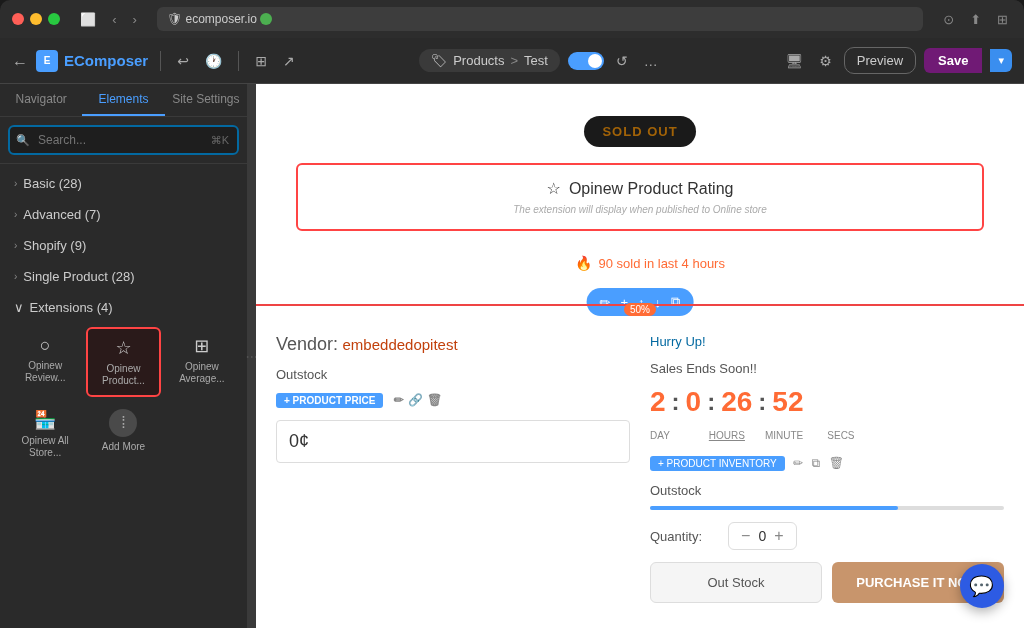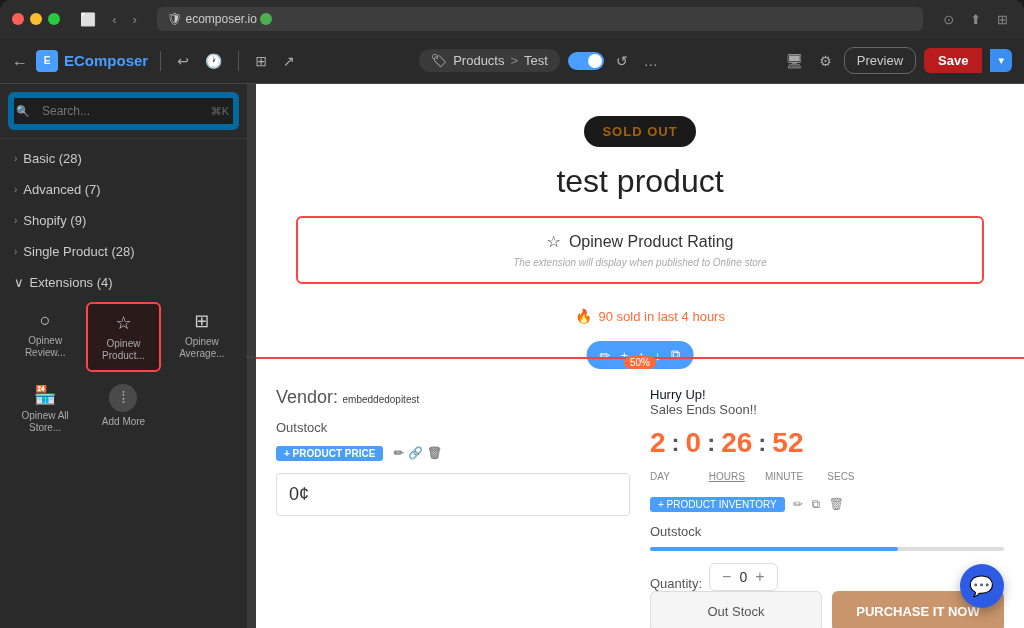--- a/index.html
+++ b/index.html
@@ -25,33 +25,33 @@
     .logo-icon { width: 22px; height: 22px; background: #4a9eff; border-radius: 4px; display: flex; align-items: center; justify-content: center; color: white; font-size: 10px; font-weight: bold; }
     .toolbar-divider { width: 1px; height: 20px; background: #555; margin: 0 4px; }
     .toolbar-icon-btn { color: #aaa; font-size: 14px; cursor: pointer; padding: 4px; border-radius: 4px; }
     .breadcrumb { display: flex; align-items: center; gap: 6px; color: #ccc; font-size: 13px; background: #3a3a3a; padding: 4px 12px; border-radius: 20px; }
     .breadcrumb-sep { color: #888; }
     .toolbar-center { flex: 1; display: flex; justify-content: center; align-items: center; gap: 8px; }
     .toggle-switch { width: 36px; height: 18px; background: #4a9eff; border-radius: 9px; position: relative; cursor: pointer; }
     .toggle-switch::after { content: ''; position: absolute; right: 2px; top: 2px; width: 14px; height: 14px; background: white; border-radius: 50%; }
     .toolbar-right { display: flex; align-items: center; gap: 8px; }
     .preview-btn { background: transparent; border: 1px solid #666; color: #ccc; padding: 5px 12px; border-radius: 10px; font-size: 13px; cursor: pointer; }
-    .save-btn { background: #b91c1c; color: white; border: none; padding: 5px 14px; border-radius: 6px 0 0 6px; font-size: 13px; cursor: pointer; font-weight: 600; }
+    .save-btn { background: #701a75; color: white; border: none; padding: 5px 14px; border-radius: 6px 0 0 6px; font-size: 13px; cursor: pointer; font-weight: 600; }
     .save-dropdown { background: #3a8eef; color: white; border: none; padding: 5px 8px; border-radius: 0 6px 6px 0; font-size: 11px; cursor: pointer; }
 
     
     .main-layout { display: flex; height: calc(628px - 38px - 46px); }
 
     
     .sidebar { width: 248px; background: #2a2a2a; border-right: 1px solid #3a3a3a; display: flex; flex-direction: column; overflow: hidden; }
     .sidebar-tabs { display: flex; border-bottom: 1px solid #3a3a3a; }
     .sidebar-tab { flex: 1; text-align: center; padding: 8px 4px; font-size: 12px; color: #888; cursor: pointer; border-bottom: 2px solid transparent; }
     .sidebar-tab.active { color: #4a9eff; border-bottom-color: #4a9eff; }
     .sidebar-search { padding: 8px; border-bottom: 1px solid #3a3a3a; }
-    .sidebar-search input { width: 100%; background: #1e1e1e; border: 6px solid #0369a1; border-radius: 6px; padding: 6px 10px; color: #ccc; font-size: 12px; outline: none; }
+    .sidebar-search input { width: 100%; background: #1e1e1e; border: 2px solid #0369a1; border-radius: 6px; padding: 6px 10px; color: #ccc; font-size: 12px; outline: none; }
     .sidebar-search-wrap { position: relative; }
     .search-icon { position: absolute; left: 8px; top: 50%; transform: translateY(-50%); color: #666; font-size: 11px; }
     .sidebar-content { flex: 1; overflow-y: auto; padding: 4px 0; }
     .sidebar-content::-webkit-scrollbar { width: 4px; }
     .sidebar-content::-webkit-scrollbar-thumb { background: #555; border-radius: 2px; }
 
     .category-item { padding: 8px 14px; color: #ccc; font-size: 13px; cursor: pointer; display: flex; align-items: center; gap: 6px; }
     .category-item .chevron { color: #888; font-size: 10px; }
     .category-label { font-size: 13px; }
 
@@ -85,43 +85,43 @@
     .element-toolbar { display: flex; align-items: center; gap: 4px; background: #4a9eff; border-radius: 20px; padding: 4px 10px; position: absolute; top: -16px; left: 50%; transform: translateX(-50%); }
     .element-toolbar-btn { color: white; font-size: 13px; cursor: pointer; padding: 2px 3px; }
 
     
     .product-two-col { display: grid; grid-template-columns: 1fr 1fr; gap: 20px; padding: 20px; background: white; }
     .left-col { }
     .right-col { }
 
     .field-row { margin-bottom: 12px; }
     .field-label { color: #555; font-size: 18px; margin-bottom: 2px; }
-    .field-value { color: #404040; font-size: 10px; text-align: center; }
+    .field-value { color: #c2410c; font-size: 15px; text-align: center; }
     .outstock-text { color: #555; font-size: 13px; margin-bottom: 8px; }
     .sku-row { color: #555; font-size: 13px; margin-bottom: 8px; }
 
     .product-price-badge { background: #4a9eff; color: white; font-size: 10px; padding: 2px 8px; border-radius: 3px; display: inline-flex; align-items: center; gap: 4px; margin-bottom: 6px; }
     .price-edit-icons { display: inline-flex; gap: 4px; margin-left: 6px; color: #888; font-size: 12px; }
     .price-input { border: 1px solid #ddd; border-radius: 4px; padding: 10px 12px; font-size: 18px; color: #333; width: 100%; }
 
     
-    .hurry-text { color: #0f172a; font-size: 13px; margin-bottom: 0; }
+    .hurry-text { color: #0369a1; font-size: 13px; margin-bottom: 12px; }
     .sales-ends { color: #555; font-size: 13px; margin-bottom: 10px; }
     .countdown { display: flex; align-items: center; gap: 6px; margin-bottom: 12px; }
     .countdown-num { font-size: 28px; font-weight: 700; color: #ff6b35; }
     .countdown-sep { font-size: 24px; color: #555; font-weight: bold; }
     .countdown-labels { display: flex; gap: 6px; margin-bottom: 12px; }
     .countdown-label { font-size: 10px; color: #888; text-align: center; }
 
     .inventory-badge { background: #4a9eff; color: white; font-size: 10px; padding: 2px 8px; border-radius: 3px; display: inline-flex; align-items: center; gap: 4px; margin-bottom: 6px; }
     .outstock-right { color: #555; font-size: 13px; margin-bottom: 8px; }
     .inventory-bar { height: 4px; background: #ddd; border-radius: 2px; margin-bottom: 12px; position: relative; }
     .inventory-fill { height: 100%; background: #4a9eff; border-radius: 2px; width: 70%; }
 
-    .quantity-row { display: flex; align-items: flex-end; gap: 7px; }
+    .quantity-row { display: flex; align-items: center; gap: 26px; margin-bottom: 12px; }
     .quantity-label { color: #555; font-size: 13px; }
     .quantity-ctrl { display: flex; align-items: center; gap: 8px; border: 1px solid #ddd; border-radius: 6px; padding: 4px 12px; }
     .qty-btn { color: #888; cursor: pointer; font-size: 16px; }
     .qty-val { font-size: 14px; color: #333; }
 
     .action-buttons { display: grid; grid-template-columns: 1fr 1fr; gap: 10px; }
     .out-stock-btn { background: #f5f5f5; border: 1px solid #ddd; color: #555; padding: 12px; border-radius: 6px; font-size: 13px; cursor: pointer; text-align: center; }
     .purchase-btn { background: #c8956c; color: white; border: none; padding: 12px; border-radius: 6px; font-size: 13px; font-weight: 600; cursor: pointer; text-align: center; }
 
     
@@ -200,20 +200,25 @@
     <span class="toolbar-icon-btn">⚙</span>
     <button class="preview-btn">Preview</button>
     <button class="save-btn">Save</button>
     <button class="save-dropdown">▾</button>
   </div>
 </div>
 
 <div class="main-layout">
 
   <div class="sidebar">
+    <div class="sidebar-tabs">
+      <div class="sidebar-tab">Navigator</div>
+      <div class="sidebar-tab active">Elements</div>
+      <div class="sidebar-tab">Site Settings</div>
+    </div>
 
     <div class="sidebar-search">
       <div class="sidebar-search-wrap">
         <input type="text" style="padding-left: 28px;" placeholder="Search...">
         <span class="search-icon">🔍</span>
         <span style="position:absolute;right:10px;top:50%;transform:translateY(-50%);color:#666;font-size:11px;">⌘K</span>
       </div>
     </div>
 
     <div class="sidebar-content">
@@ -273,23 +278,20 @@
 
   <div class="drag-handle">
     <span class="drag-dots">⋮</span>
   </div>
 
   <div class="canvas-area">
     <div class="canvas-inner">
 
       <div class="canvas-top">
         <div class="sold-out-badge">SOLD OUT</div>
-        <div class="product-title-area">
-          <h1 class="product-title">test product</h1>
-        </div>
       </div>
 
       <div class="rating-block-wrap">
         <div class="rating-block">
           <div class="rating-title">
             <span>☆</span>
             <span>Opinew Product Rating</span>
           </div>
           <div class="rating-subtitle">The extension will display when published to Online store</div>
         </div>

